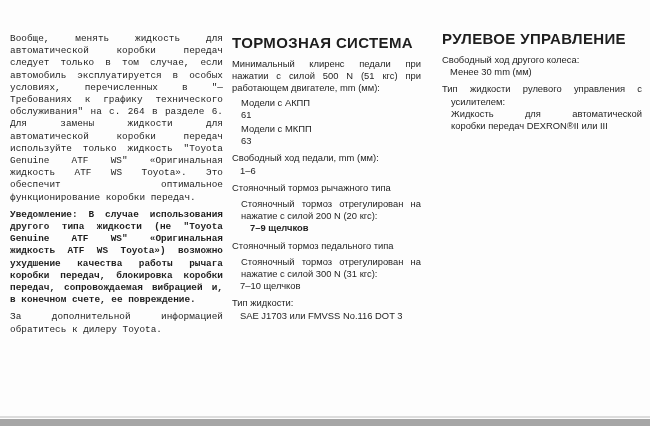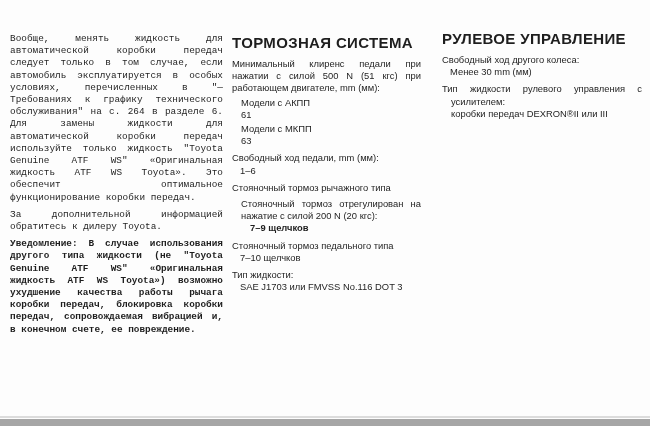--- a/index.html
+++ b/index.html
@@ -57,22 +57,22 @@
     background: #a6a6a6;
   }
 </style>
 </head>
 <body>
 
 <div class="page">
 
   <div class="col col-left">
     <p class="para">Вообще, менять жидкость для автоматической коробки передач следует только в том случае, если автомобиль эксплуатируется в особых условиях, перечисленных в "—Требованиях к графику технического обслуживания" на с. 264 в разделе 6. Для замены жидкости для автоматической коробки передач используйте только жидкость "Toyota Genuine ATF WS" «Оригинальная жидкость ATF WS Toyota». Это обеспечит оптимальное функционирование коробки передач.</p>
+    <p class="para bold">Уведомление: В случае использования другого типа жидкости (не "Toyota Genuine ATF WS" «Оригинальная жидкость ATF WS Toyota») возможно ухудшение качества работы рычага коробки передач, блокировка коробки передач, сопровождаемая вибрацией и, в конечном счете, ее повреждение.</p>
     <p class="para">За дополнительной информацией обратитесь к дилеру Toyota.</p>
-    <p class="para bold">Уведомление: В случае использования другого типа жидкости (не "Toyota Genuine ATF WS" «Оригинальная жидкость ATF WS Toyota») возможно ухудшение качества работы рычага коробки передач, блокировка коробки передач, сопровождаемая вибрацией и, в конечном счете, ее повреждение.</p>
   </div>
 
   <div class="col col-mid">
     <div class="sec-heading">ТОРМОЗНАЯ СИСТЕМА</div>
 
     <div class="justify">Минимальный клиренс педали при нажатии с силой 500 N (51 кгс) при работающем двигателе, mm (мм):</div>
 
     <div class="spec-row">
       <span>Модели с АКПП</span>
       <span>61</span>
@@ -83,33 +83,35 @@
     </div>
 
     <div class="mid-block">Свободный ход педали, mm (мм):</div>
     <div class="indent1">1–6</div>
 
     <div class="mid-block">Стояночный тормоз рычажного типа</div>
     <div class="sub-text">Стояночный тормоз отрегулирован на нажатие с силой 200 N (20 кгс):</div>
     <div class="indent2">7–9 щелчков</div>
 
     <div class="mid-block">Стояночный тормоз педального типа</div>
+    <div class="sub-text">Стояночный тормоз отрегулирован на нажатие с силой 300 N (31 кгс):</div>
     <div class="indent1">7–10 щелчков</div>
 
     <div class="mid-block">Тип жидкости:</div>
     <div class="indent1">SAE J1703 или FMVSS No.116 DOT 3</div>
   </div>
 
   <div class="col col-right">
     <div class="sec-heading">РУЛЕВОЕ УПРАВЛЕНИЕ</div>
 
     <div>Свободный ход другого колеса:</div>
     <div class="indent1">Менее 30 mm (мм)</div>
 
     <div class="hang mid-block">Тип жидкости рулевого управления с усилителем:</div>
+    <div class="line-stretch">Жидкость для автоматической</div>
     <div class="line-plain">коробки передач DEXRON®II или III</div>
   </div>
 
   <div class="page-number">309</div>
   <div class="edge-line"></div>
   <div class="edge-bar"></div>
 
 </div>
 
 </body></html>

